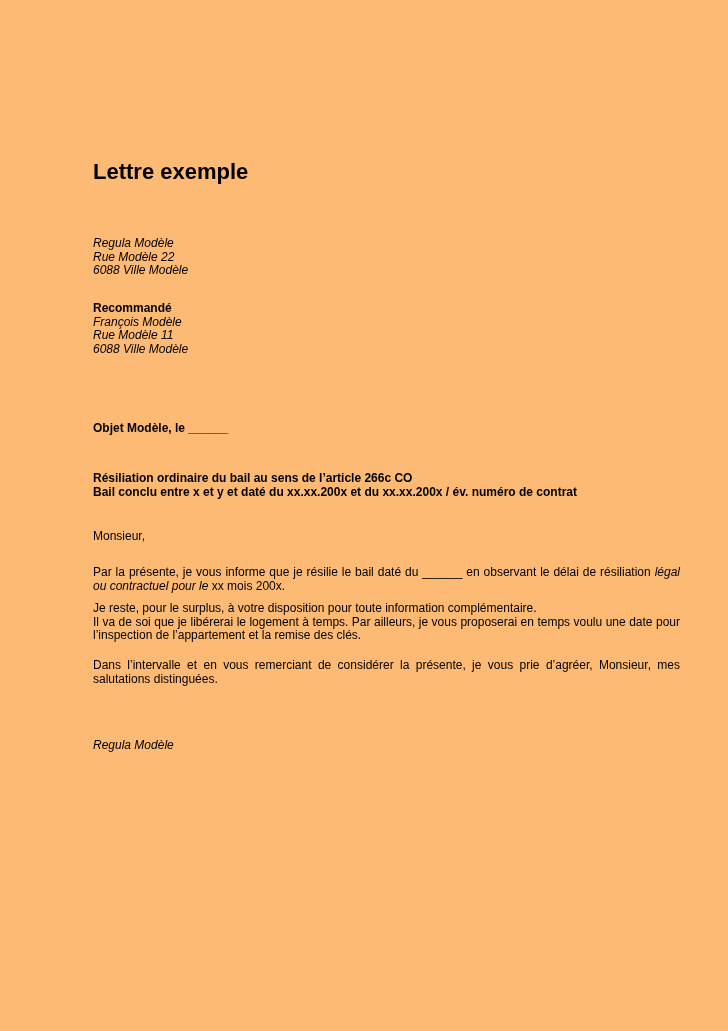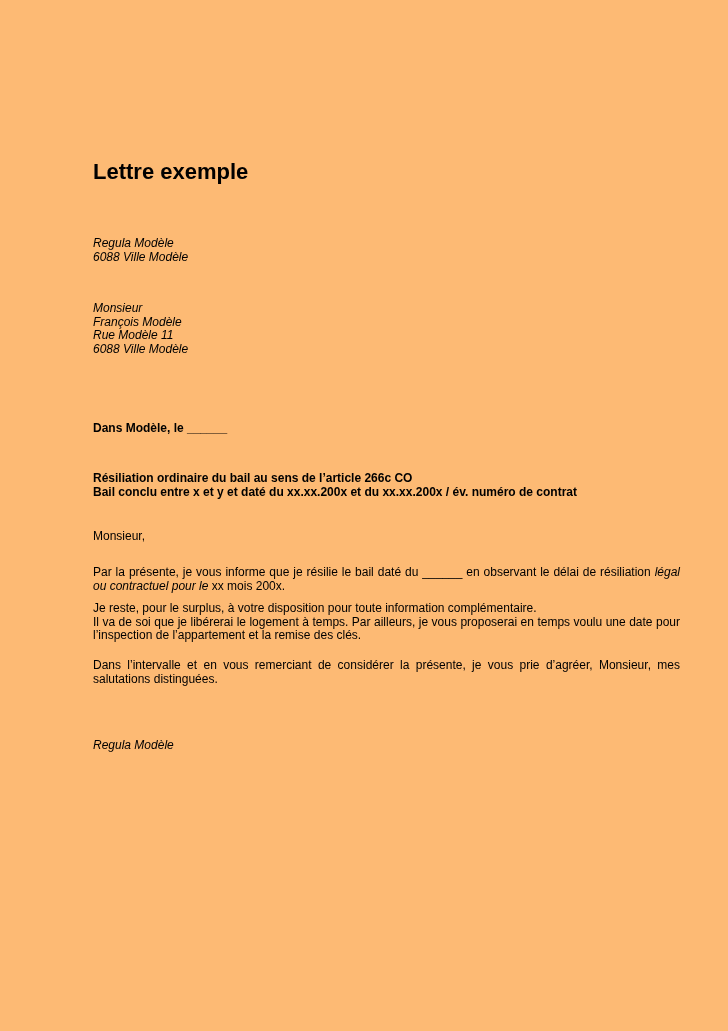--- a/index.html
+++ b/index.html
@@ -40,31 +40,32 @@
 </style>
 </head>
 <body>
 
 <div class="page">
 
   <h1 class="abs title">Lettre exemple</h1>
 
   <div class="abs sender">
     <div class="line">Regula Modèle</div>
+    <div class="line">Rue Modèle 22</div>
     <div class="line">6088 Ville Modèle</div>
   </div>
 
   <div class="abs recipient">
-    <div class="line">Monsieur</div>
+    <div class="delivery">Recommandé</div>
     <div class="line">François Modèle</div>
     <div class="line">Rue Modèle 11</div>
     <div class="line">6088 Ville Modèle</div>
   </div>
 
-  <div class="abs dateline">Dans Modèle, le ______</div>
+  <div class="abs dateline">Objet Modèle, le ______</div>
 
   <div class="abs subject">
     <div class="line">Résiliation ordinaire du bail au sens de l’article 266c CO</div>
     <div class="line">Bail conclu entre x et y et daté du xx.xx.200x et du xx.xx.200x / év. numéro de contrat</div>
   </div>
 
   <div class="abs salutation">Monsieur,</div>
 
   <p class="abs para1"><span>Par la présente, je vous informe que je résilie le bail daté du ______ en observant le délai de résiliation </span><span class="it">légal ou contractuel pour le </span><span>xx mois 200x.</span></p>
 

